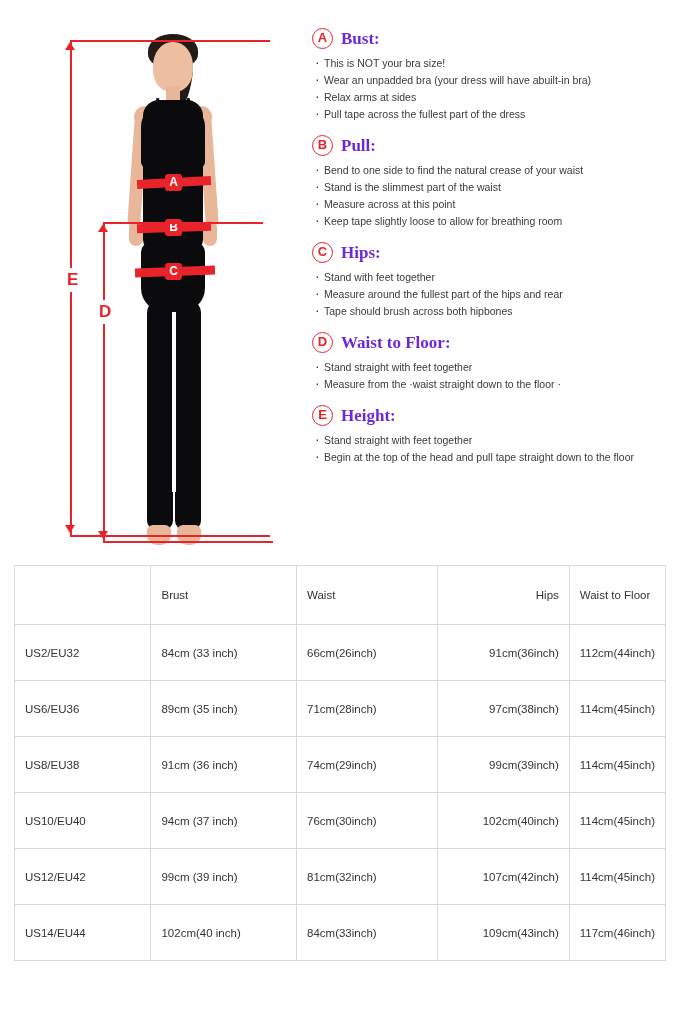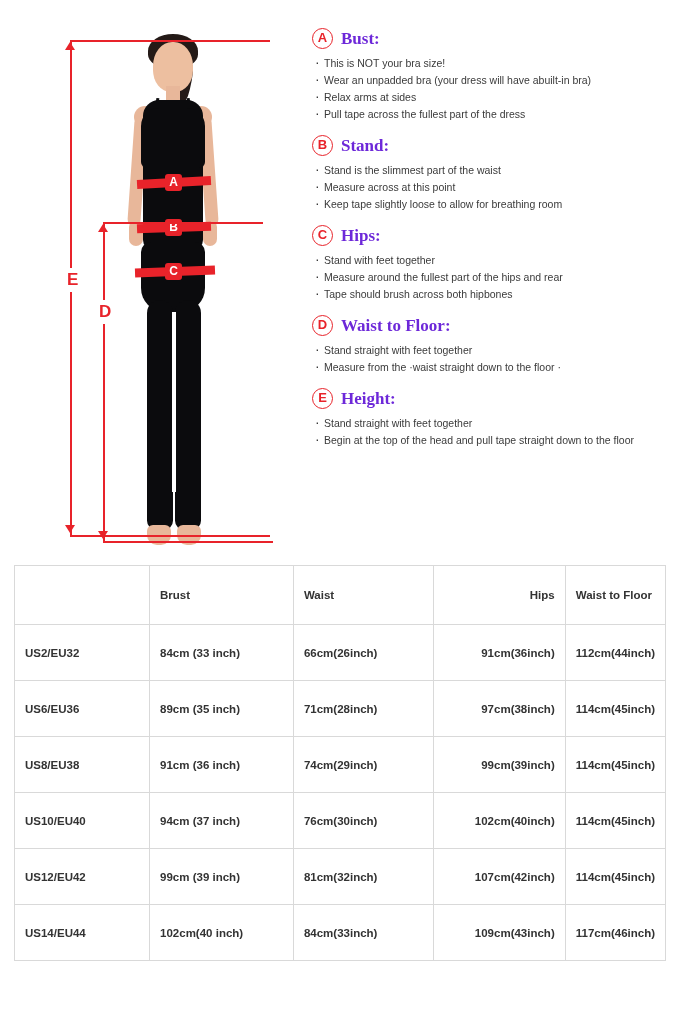--- a/index.html
+++ b/index.html
@@ -73,21 +73,21 @@
     margin-right:8px;flex:0 0 auto;
   }
   .sec-title{color:#6d28d9;font-size:17px;font-weight:bold;font-family:"Liberation Serif",serif;}
   .bullets{margin:0;padding:0;list-style:none;}
   .bullets li{font-size:10.5px;color:#3a3a3a;line-height:17px;padding-left:12px;position:relative;}
   .bullets li:before{content:"·";position:absolute;left:3px;top:-1px;font-size:14px;color:#3a3a3a;}
 
   
   .table-wrap{position:absolute;left:14px;top:565px;width:652px;}
   table{border-collapse:collapse;width:652px;font-size:11.5px;color:#333;}
-  th,td{border:1px solid #d9d9d9;text-align:left;padding:0 10px;height:55px;font-weight:bold;}
+  th,td{border:1px solid #d9d9d9;text-align:left;padding:0 10px;height:55px;font-weight:normal;}
   thead th{height:58px;}
   th:nth-child(1),td:nth-child(1){width:124px;}
   th:nth-child(2),td:nth-child(2){width:136px;}
   th:nth-child(3),td:nth-child(3){width:128px;}
   th:nth-child(4),td:nth-child(4){width:116px;text-align:right;}
 </style>
 </head>
 <body>
 
 <div class="sheet">
@@ -154,23 +154,24 @@
         <li>This is NOT your bra size!</li>
         <li>Wear an unpadded bra (your dress will have abuilt-in bra)</li>
         <li>Relax arms at sides</li>
         <li>Pull tape across the fullest part of the dress</li>
       </ul>
     </div>
 
     <div class="sec">
       <div class="sec-head">
         <span class="circ">B</span>
-        <span class="sec-title">Stand:</span>
-      </div>
-      <ul class="bullets">
+        <span class="sec-title">Pull:</span>
+      </div>
+      <ul class="bullets">
+        <li>Bend to one side to find the natural crease of your waist</li>
         <li>Stand is the slimmest part of the waist</li>
         <li>Measure across at this point</li>
         <li>Keep tape slightly loose to allow for breathing room</li>
       </ul>
     </div>
 
     <div class="sec">
       <div class="sec-head">
         <span class="circ">C</span>
         <span class="sec-title">Hips:</span>

